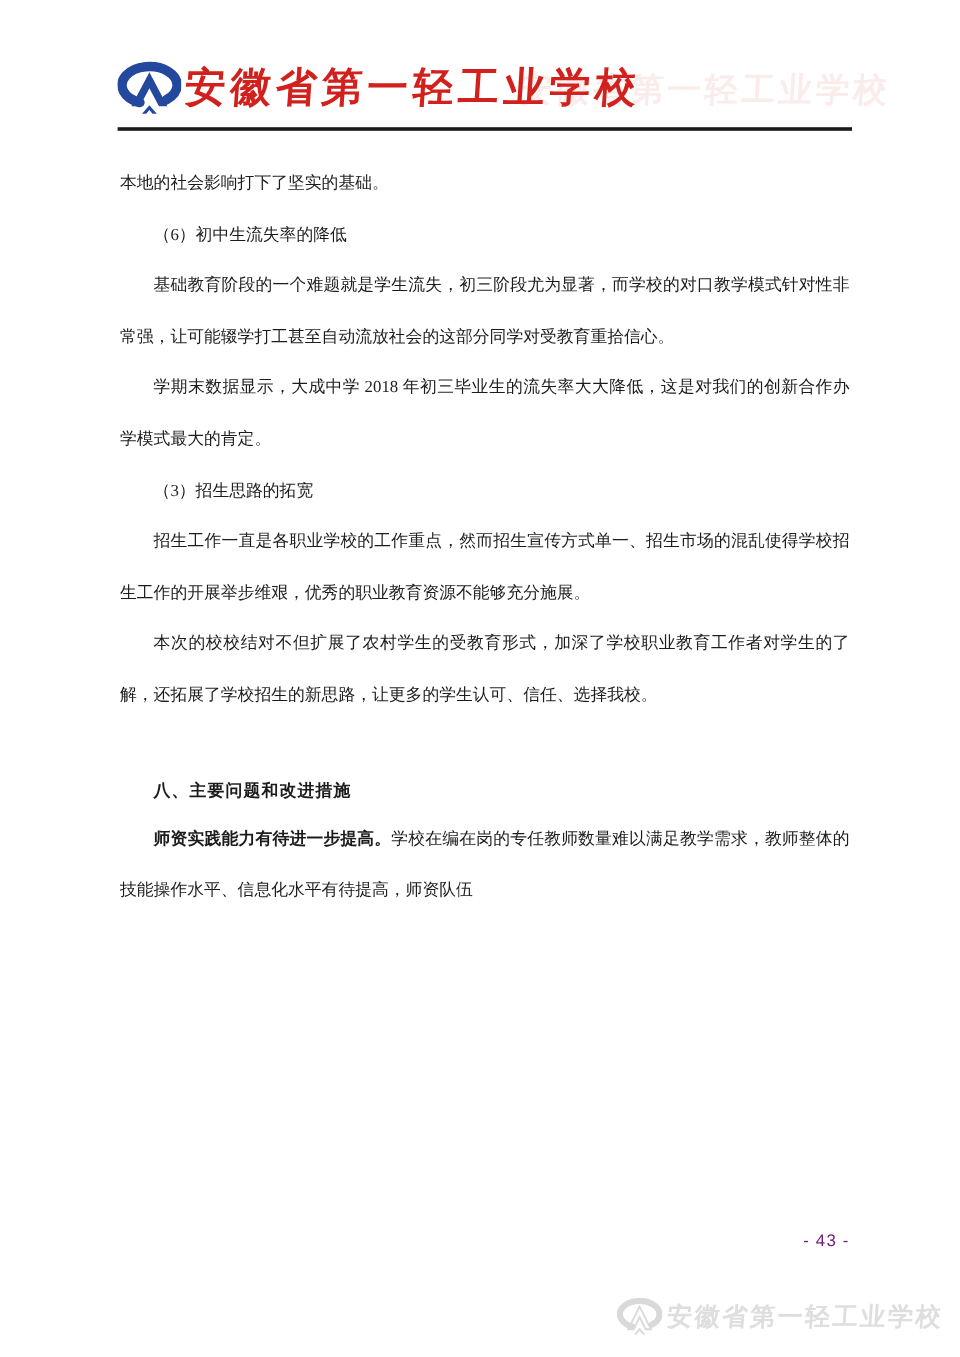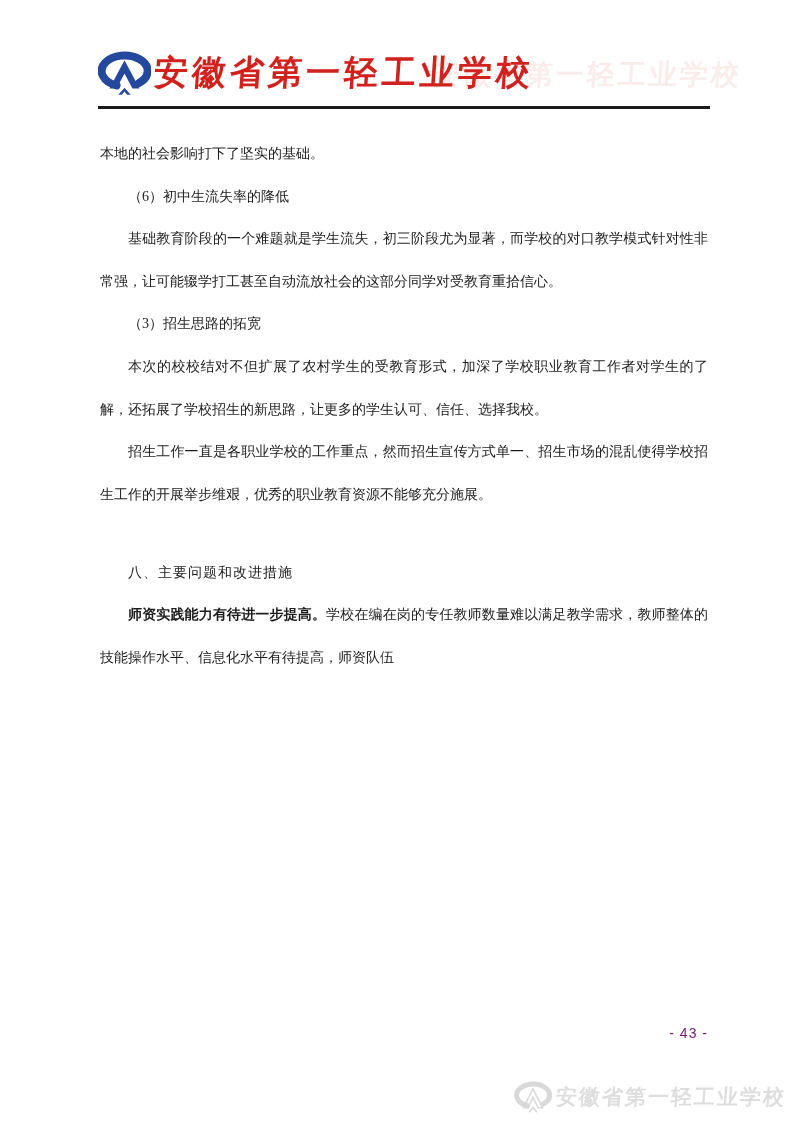--- a/index.html
+++ b/index.html
@@ -37,21 +37,21 @@
   
   .content {
     position: absolute; left: 100px; right: 92px; top: 133px;
     font-size: 14px; line-height: 42.6px;
     text-align: justify; text-justify: inter-character;
     color: #1c1c1c;
   }
   .content p { margin: 0; padding: 0; }
   .content p.indent { text-indent: 2em; }
   .content p.heading {
-    font-weight: normal; margin-top: 35px;
+    font-weight: bold; margin-top: 35px;
     font-family: "Liberation Sans", "DejaVu Sans", sans-serif;
     letter-spacing: 1px;
   }
   .content b.lead {
     font-weight: bold;
     font-family: Liberation Serif, serif;
   }
 
   
   .page-number {
@@ -87,23 +87,24 @@
     </svg>
     <div class="brand">安徽省第一轻工业学校</div>
     <div class="brand-ghost">安徽省第一轻工业学校</div>
     <div class="header-rule"></div>
   </div>
 
   <div class="content" id="content">
       <p class="">本地的社会影响打下了坚实的基础。</p>
       <p class="indent ">（6）初中生流失率的降低</p>
       <p class="indent ">基础教育阶段的一个难题就是学生流失，初三阶段尤为显著，而学校的对口教学模式针对性非常强，让可能辍学打工甚至自动流放社会的这部分同学对受教育重拾信心。</p>
+      <p class="indent ">学期末数据显示，大成中学 2018 年初三毕业生的流失率大大降低，这是对我们的创新合作办学模式最大的肯定。</p>
       <p class="indent ">（3）招生思路的拓宽</p>
+      <p class="indent ">招生工作一直是各职业学校的工作重点，然而招生宣传方式单一、招生市场的混乱使得学校招生工作的开展举步维艰，优秀的职业教育资源不能够充分施展。</p>
       <p class="indent ">本次的校校结对不但扩展了农村学生的受教育形式，加深了学校职业教育工作者对学生的了解，还拓展了学校招生的新思路，让更多的学生认可、信任、选择我校。</p>
-      <p class="indent ">招生工作一直是各职业学校的工作重点，然而招生宣传方式单一、招生市场的混乱使得学校招生工作的开展举步维艰，优秀的职业教育资源不能够充分施展。</p>
       <p class="indent heading">八、主要问题和改进措施</p>
       <p class="indent "><b class="lead">师资实践能力有待进一步提高。</b><span>学校在编在岗的专任教师数量难以满足教学需求，教师整体的技能操作水平、信息化水平有待提高，师资队伍</span></p>
     </div>
 
   <div class="page-number">- 43 -</div>
 
   <div class="watermark">
     <svg viewBox="0 0 60 60" aria-hidden="true">
       <g fill="none" stroke="#d9d9d9">
         <path d="M 46,41 A 26 17.5 0 1 0 21,43.5" stroke-width="8" stroke-linecap="round"></path>

